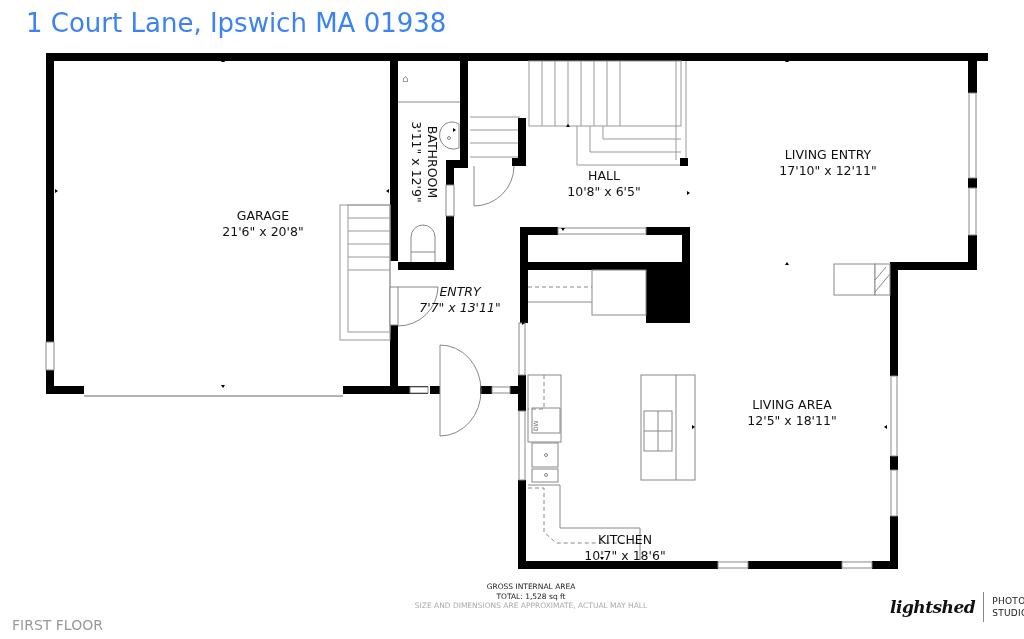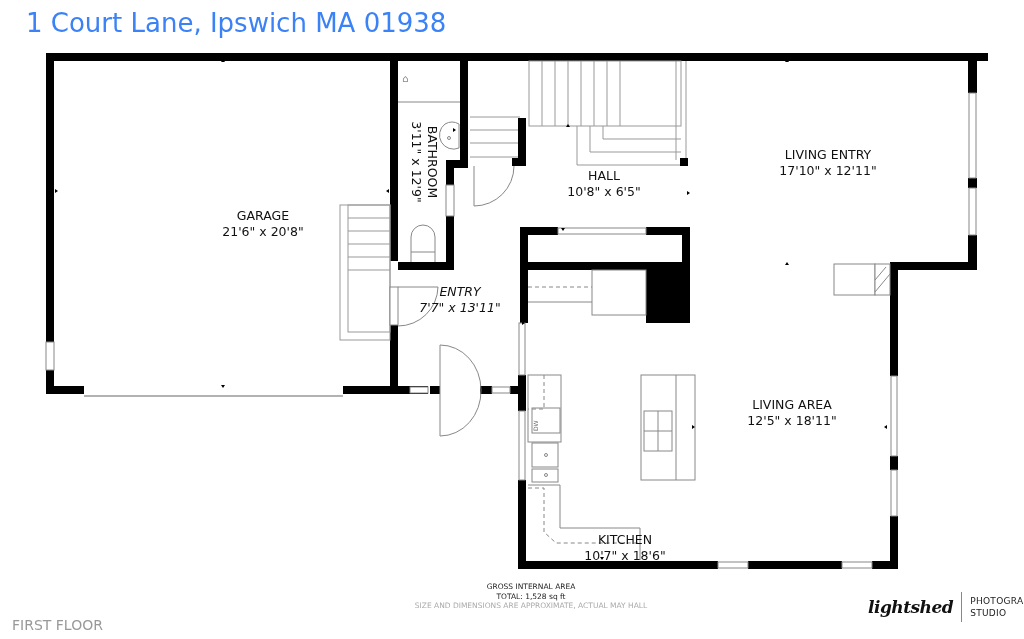--- a/index.html
+++ b/index.html
@@ -5,21 +5,21 @@
   html, body { margin: 0; padding: 0; background: #ffffff; }
   body { width: 1024px; height: 639px; position: relative; overflow: hidden; font-family: "DejaVu Sans", sans-serif; }
   .title { position: absolute; left: 26px; top: 8px; font-size: 26px; color: #3b82f6; font-family: "DejaVu Sans", sans-serif; letter-spacing: 0px; }
   svg.plan { position: absolute; left: 0; top: 0; }
   .room-label { position: absolute; text-align: center; font-size: 12.5px; color: #111; line-height: 16px; white-space: nowrap; transform: translateX(-50%); }
   .room-label.rot { transform: translateX(-50%) rotate(90deg); transform-origin: center center; }
   .footer-area { position: absolute; left: 331px; top: 582px; width: 400px; text-align: center; font-size: 7.5px; color: #222; line-height: 9.6px; }
   .footer-area .disclaimer { color: #aaa; }
   .floor-label { position: absolute; left: 12px; top: 617px; font-size: 14px; color: #999; }
   .brand { position: absolute; left: 868px; top: 592px; display: flex; align-items: center; }
-  .brand .script { font-family: "DejaVu Serif", serif; font-style: italic; font-weight: bold; font-size: 17px; color: #111; letter-spacing: -0.5px; }
+  .brand .script { font-family: "DejaVu Serif", serif; font-style: italic; font-weight: bold; font-size: 17px; color: #111; letter-spacing: -0.5px; margin-left: 22px; }
   .brand .sep { width: 1px; height: 30px; background: #888; margin: 0 8px 0 8px; }
   .brand .studio { font-size: 9px; color: #222; line-height: 12px; letter-spacing: 0.3px; }
 </style>
 </head>
 <body>
 
 <div class="title">1 Court Lane, Ipswich MA 01938</div>
 
 <svg class="plan" width="1024" height="639" viewBox="0 0 1024 639" xmlns="http://www.w3.org/2000/svg">
 

